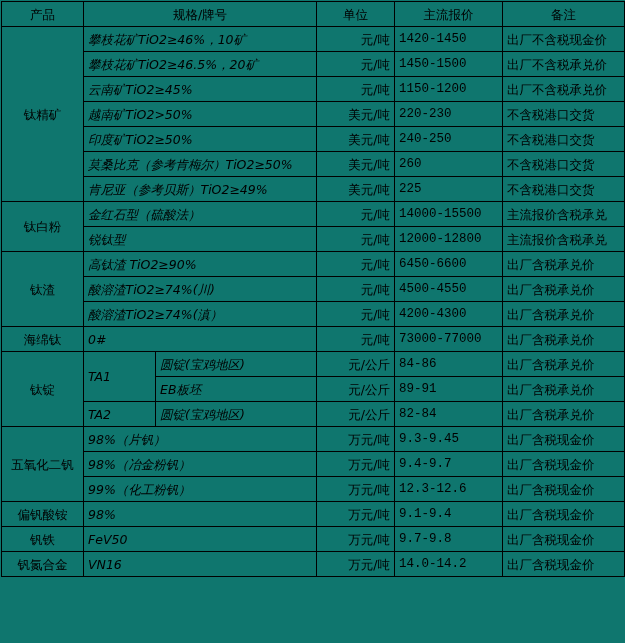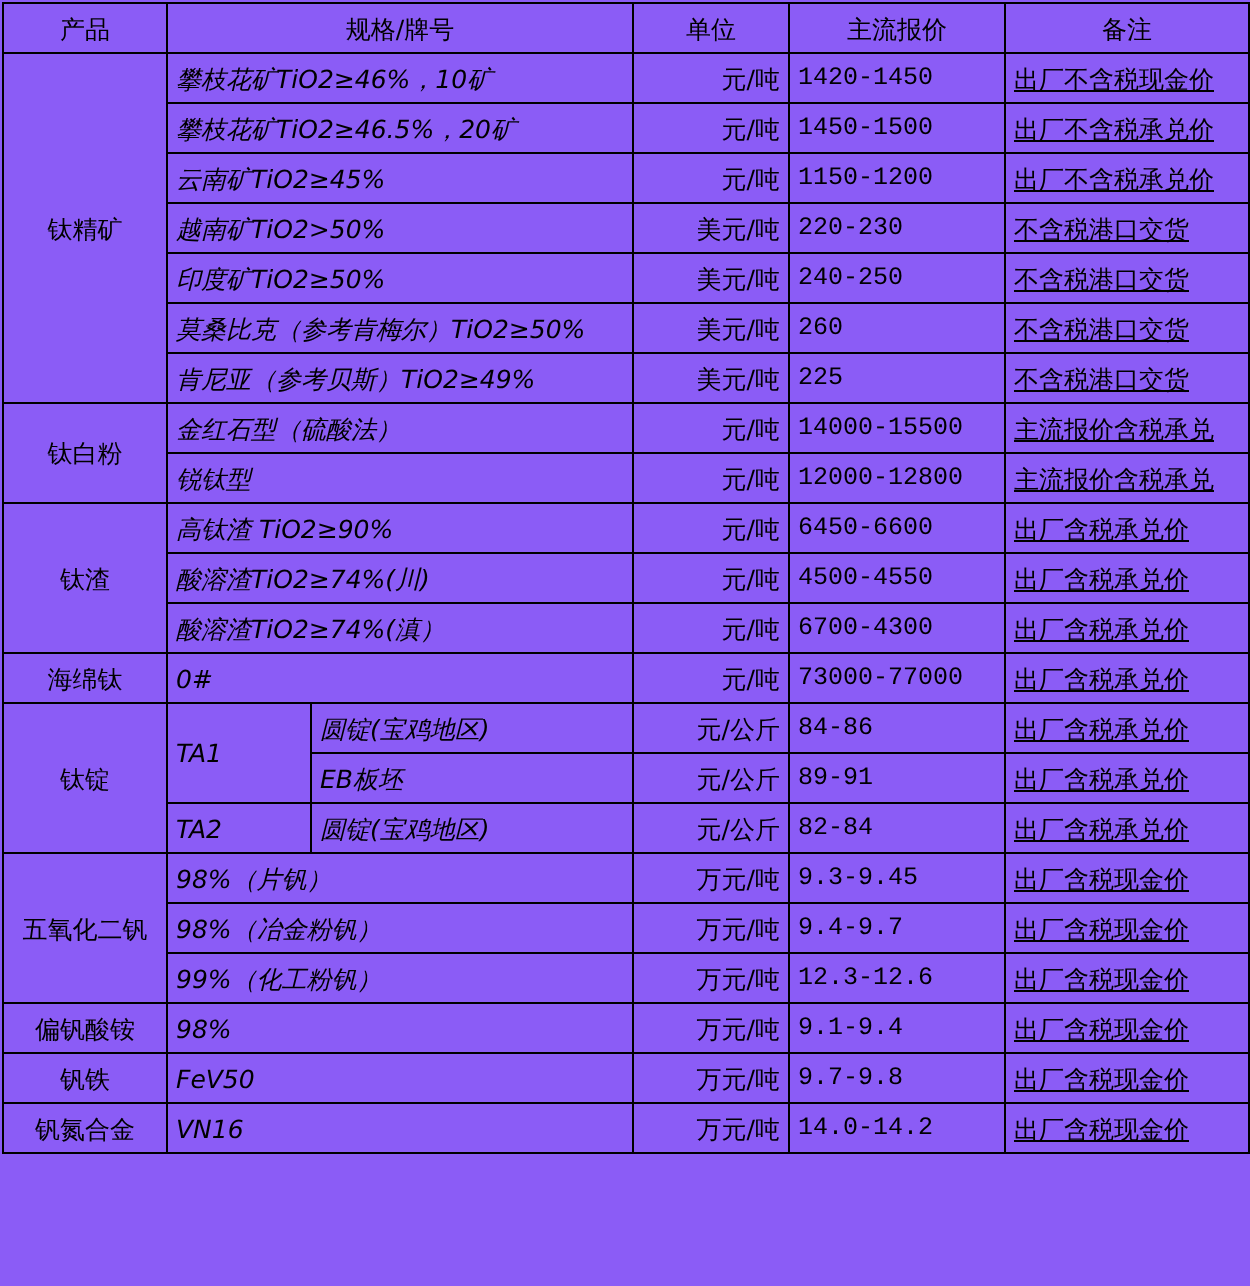--- a/index.html
+++ b/index.html
@@ -10,21 +10,21 @@
   body {
     font-family: "DejaVu Sans", "Liberation Sans", sans-serif;
     font-size: 12px;
     color: #000000;
   }
   #sheet {
     width: 625px;
     height: 643px;
     position: relative;
     overflow: hidden;
-    background: #8b5cf6;
+    background: #0f766e;
   }
   table.price-table {
     border-collapse: collapse;
     table-layout: fixed;
     width: 623px;
     margin: 1px 0 0 1px;
   }
   table.price-table td,
   table.price-table th {
     border: 1px solid #000000;
@@ -62,21 +62,20 @@
   }
   .price {
     text-align: left;
     font-weight: bold;
     font-size: 12.5px;
   }
   .note {
     text-align: left;
     font-weight: bold;
     font-size: 12.5px;
-    text-decoration: underline;
   }
   .num {
     font-family: Liberation Mono, monospace;
   }
   col.c-prod { width: 82px; }
   col.c-spec-a { width: 72px; }
   col.c-spec-b { width: 161px; }
   col.c-unit { width: 78px; }
   col.c-price { width: 108px; }
   col.c-note { width: 122px; }
@@ -172,21 +171,21 @@
       </tr>
       <tr>
         <td class="spec" colspan="2">酸溶渣TiO2≥74%(川)</td>
         <td class="unit">元/吨</td>
         <td class="price num">4500-4550</td>
         <td class="note">出厂含税承兑价</td>
       </tr>
       <tr>
         <td class="spec" colspan="2">酸溶渣TiO2≥74%(滇）</td>
         <td class="unit">元/吨</td>
-        <td class="price num">6700-4300</td>
+        <td class="price num">4200-4300</td>
         <td class="note">出厂含税承兑价</td>
       </tr>
 
       <tr>
         <td class="cat">海绵钛</td>
         <td class="spec" colspan="2">0#</td>
         <td class="unit">元/吨</td>
         <td class="price num">73000-77000</td>
         <td class="note">出厂含税承兑价</td>
       </tr>

